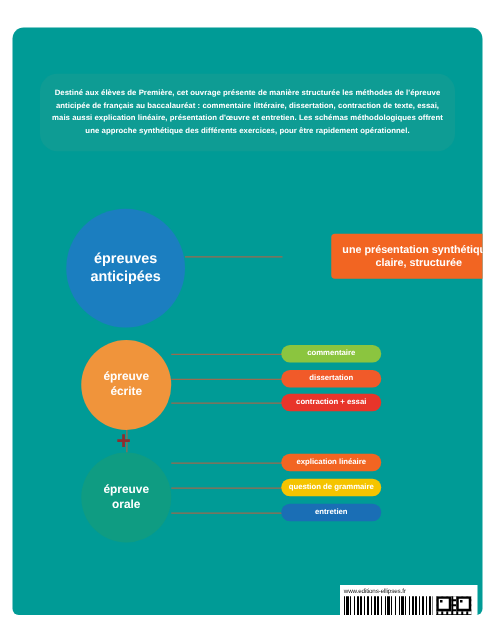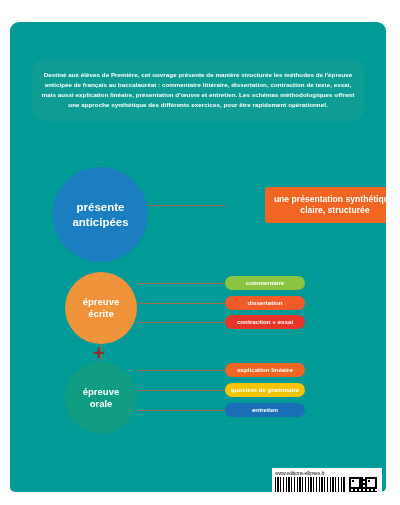--- a/index.html
+++ b/index.html
@@ -247,21 +247,21 @@
   <div class="connector" style="left:127px; top:281px; width:89px;"></div>
   <div class="connector" style="left:127px; top:300px; width:89px;"></div>
 
   <div class="connector" style="left:127px; top:348px; width:89px;"></div>
   <div class="connector" style="left:127px; top:368px; width:89px;"></div>
   <div class="connector" style="left:127px; top:388px; width:89px;"></div>
 
   <div class="connector" style="left:91px; top:322px; width:1px; height:18px;"></div>
 
   <div class="node-circle" id="node-epreuves-anticipees">
-    <span style="white-space:pre-line;">présente
+    <span style="white-space:pre-line;">épreuves
 anticipées</span>
   </div>
 
   <div class="node-circle" id="node-epreuve-ecrite">
     <span style="white-space:pre-line;">épreuve
 écrite</span>
   </div>
 
   <div class="plus-sign" id="plus-between">+</div>
 

